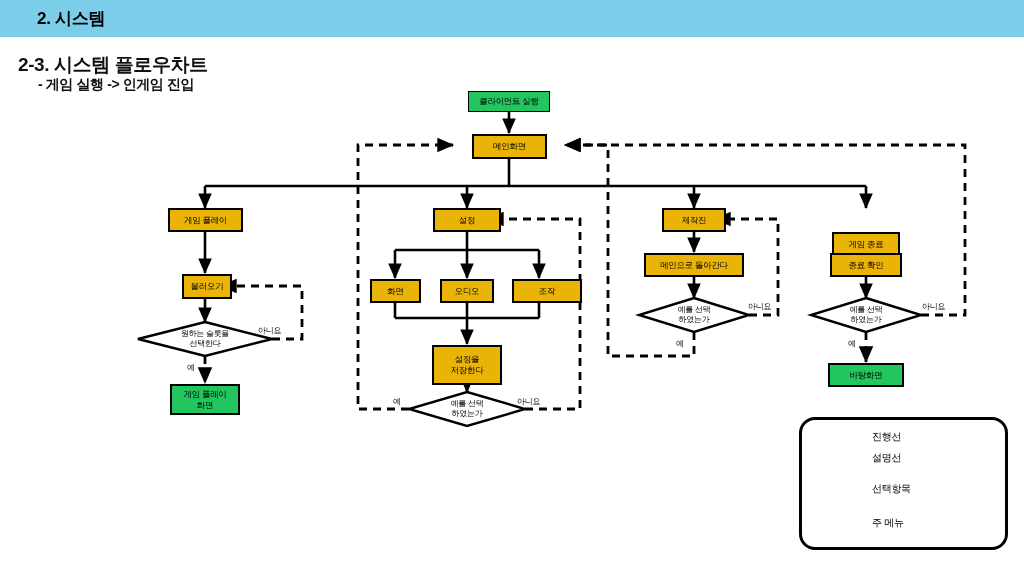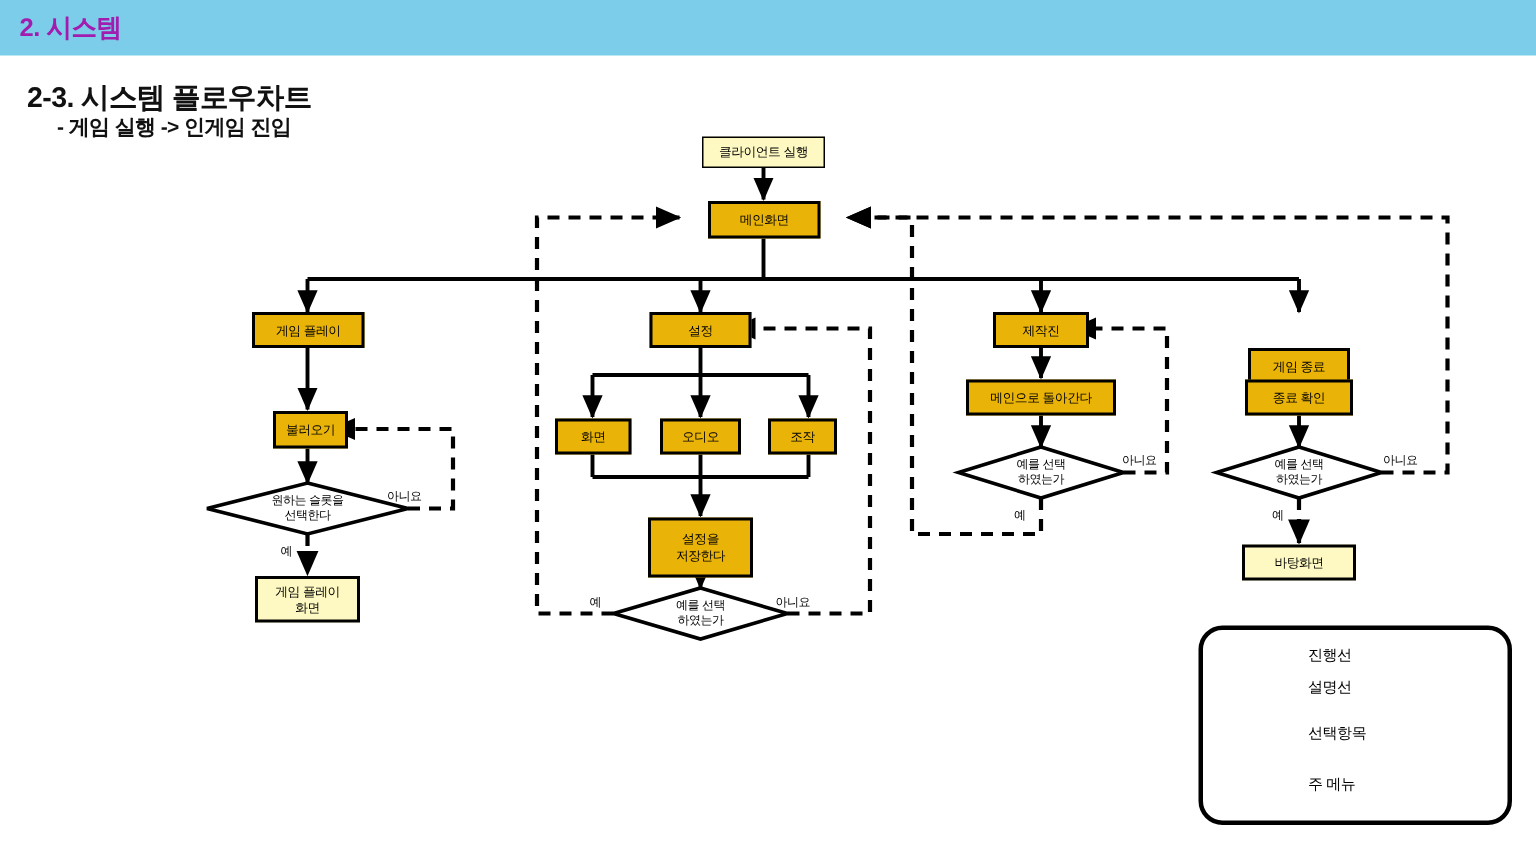--- a/index.html
+++ b/index.html
@@ -22,23 +22,24 @@
     left: 0; top: 0;
     width: 1024px;
     height: 37px;
     background: #7ccde9;
     display: flex;
     align-items: center;
   }
   #header-title {
     font-size: 17px;
     font-weight: bold;
-    color: #a21caf;
+    color: #000000;
     padding-left: 13px;
     letter-spacing: -0.3px;
+    margin-left: 24px;
   }
 
   
   #slide-title {
     position: absolute;
     left: 18px; top: 52px;
     font-size: 19px;
     font-weight: bold;
     color: #111111;
     letter-spacing: -0.4px;
@@ -70,21 +71,21 @@
     align-items: center;
     justify-content: center;
     text-align: center;
     font-size: 8.5px;
     line-height: 1.25;
     letter-spacing: -0.3px;
     color: #000000;
     font-family: "Liberation Sans", "DejaVu Sans", sans-serif;
   }
   .node.gray  { background: #eab308; }
-  .node.white { background: #fef9c3; text-align: center; }
+  .node.white { background: #22c55e; text-align: center; }
   .node.thin  { border-width: 1.5px; }
 
   .diamond-label {
     position: absolute;
     text-align: center;
     font-size: 8px;
     line-height: 1.2;
     letter-spacing: -0.3px;
     color: #000000;
     pointer-events: none;
@@ -229,21 +230,21 @@
 </div>
 
 <div class="node gray" style="left:370px; top:279px; width:51px; height:24px;">
   <span>화면</span>
 </div>
 
 <div class="node gray" style="left:440px; top:279px; width:54px; height:24px;">
   <span>오디오</span>
 </div>
 
-<div class="node gray" style="left:512px; top:279px; width:46px; height:24px;">
+<div class="node gray" style="left:512px; top:279px; width:70px; height:24px;">
   <span>조작</span>
 </div>
 
 <div class="node gray" style="left:432px; top:345px; width:70px; height:40px; flex-direction:column;">
   <span>설정을</span>
   <span>저장한다</span>
 </div>
 
 <div class="node gray" style="left:662px; top:208px; width:64px; height:24px;">
   <span>제작진</span>

